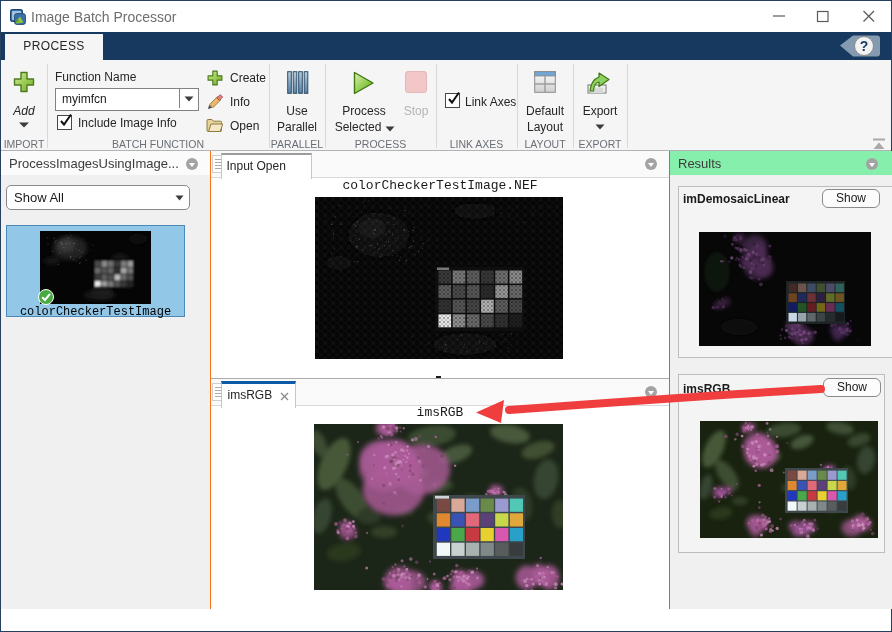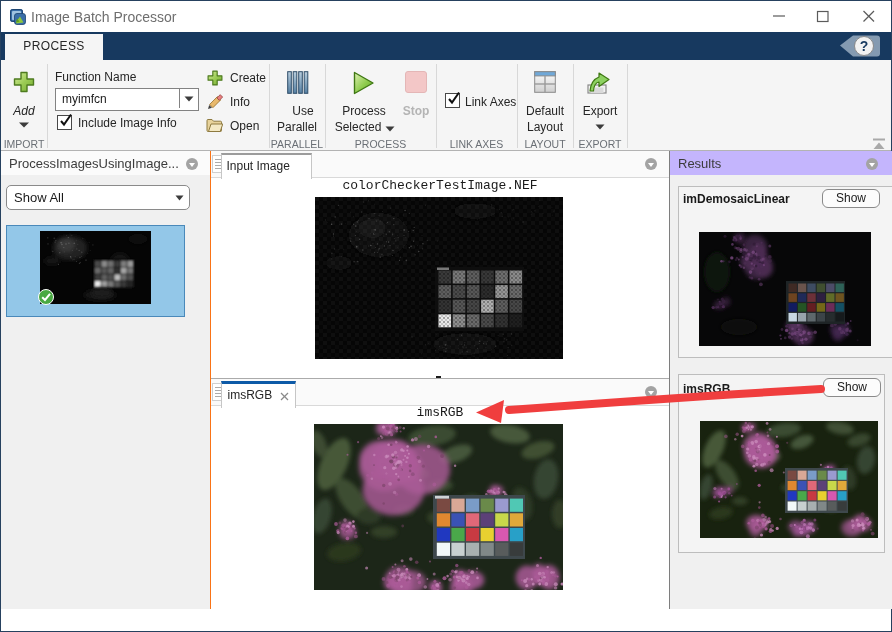--- a/index.html
+++ b/index.html
@@ -107,20 +107,21 @@
       <svg class="abs" style="left:128px;top:7px" width="10" height="6">
           <polygon points="0.5,0.5 9.5,0.5 5,5.5" fill="#3c3c3c"></polygon>
         </svg>
     </div>
     <div class="abs" style="left:56px;top:55px;width:13px;height:13px;background:#fff;border:1.5px solid #474747;">
       <svg class="abs" style="left:0.5px;top:-3px" width="14" height="15" viewBox="0 0 14 15">
           <path d="M2 8 L5 11.5 L12 1.5" fill="none" stroke="#111" stroke-width="2"></path>
         </svg>
     </div>
     <div class="tbtxt" style="left:77px;top:56px;text-align:left;">Include Image Info</div>
+    <div class="seclabel" style="left:46px;width:222px;">BATCH FUNCTION</div>
 
     <svg class="abs" style="left:206px;top:10px" width="16" height="16" viewBox="0 0 22 22">
       <path d="M8 1.5 h6 v6.5 h6.5 v6 h-6.5 v6.5 h-6 v-6.5 h-6.5 v-6 h6.5 z" fill="url(#gp)" stroke="#4e7b1f" stroke-width="1.6" stroke-linejoin="round"></path>
     </svg>
     <div class="tbtxt" style="left:229px;top:11px;text-align:left;">Create</div>
     <svg class="abs" style="left:206px;top:34px" width="16" height="16" viewBox="0 0 16 16">
       <polygon points="1,15 2.2,11 5,13.8" fill="#3f3f3f"></polygon>
       <rect x="3.2" y="6.2" width="11" height="4.6" transform="rotate(-45 8 9)" fill="#e8b96d" stroke="#9a7430" stroke-width="0.8"></rect>
       <rect x="11" y="1" width="3.4" height="4.6" transform="rotate(45 12.5 3.5)" fill="#e87e7e" stroke="#9a4343" stroke-width="0.8"></rect>
     </svg>
@@ -136,42 +137,42 @@
           <linearGradient id="bb" x1="0" y1="0" x2="0" y2="1">
         <stop offset="0" stop-color="#b9cede"></stop>
             <stop offset="1" stop-color="#5580a3"></stop>
       </linearGradient>
         </defs>
       <rect x="0.7" y="0.7" width="3.6" height="21.6" fill="url(#bb)" stroke="#2e4d68" stroke-width="1"></rect>
       <rect x="6.2" y="0.7" width="3.6" height="21.6" fill="url(#bb)" stroke="#2e4d68" stroke-width="1"></rect>
       <rect x="11.7" y="0.7" width="3.6" height="21.6" fill="url(#bb)" stroke="#2e4d68" stroke-width="1"></rect>
       <rect x="17.2" y="0.7" width="3.6" height="21.6" fill="url(#bb)" stroke="#2e4d68" stroke-width="1"></rect>
     </svg>
-    <div class="tbtxt" style="left:268px;top:44px;width:56px;padding-left:6px;">Use</div>
+    <div class="tbtxt" style="left:268px;top:44px;width:56px;">Use</div>
     <div class="tbtxt" style="left:268px;top:60px;width:56px;">Parallel</div>
     <div class="seclabel" style="left:268px;width:56px;">PARALLEL</div>
 
     <svg class="abs" style="left:352px;top:11px" width="22" height="24" viewBox="0 0 22 24">
       <defs>
           <linearGradient id="gt" x1="0" y1="0" x2="1" y2="1">
         <stop offset="0" stop-color="#dff0b2"></stop>
             <stop offset="0.55" stop-color="#8fcc4e"></stop>
             <stop offset="1" stop-color="#63a526"></stop>
       </linearGradient>
         </defs>
       <path d="M1.5 1.5 L20 12 L1.5 22.5 Z" fill="url(#gt)" stroke="#3f7813" stroke-width="1.4" stroke-linejoin="round"></path>
     </svg>
     <div class="tbtxt" style="left:325px;top:44px;width:76px;">Process</div>
     <div class="tbtxt" style="left:319px;top:60px;width:76px;text-align:center;">Selected</div>
     <svg class="abs" style="left:384px;top:66px" width="10" height="6">
         <polygon points="0.5,0.5 9.5,0.5 5,5.5" fill="#3c3c3c"></polygon>
       </svg>
     <div class="seclabel" style="left:324px;width:111px;">PROCESS</div>
     <div class="abs" style="left:404px;top:11px;width:20px;height:20px;background:#f3c7c7;border:1px solid #e4b6b6;border-radius:3px;"></div>
-    <div class="tbtxt graytxt" style="left:394px;top:44px;width:42px;font-weight:bold;">Stop</div>
+    <div class="tbtxt graytxt" style="left:394px;top:44px;width:42px;">Stop</div>
 
     <div class="abs" style="left:444px;top:33px;width:13px;height:13px;background:#fff;border:1.5px solid #474747;">
       <svg class="abs" style="left:0.5px;top:-3px" width="14" height="15" viewBox="0 0 14 15">
           <path d="M2 8 L5 11.5 L12 1.5" fill="none" stroke="#111" stroke-width="2"></path>
         </svg>
     </div>
     <div class="tbtxt" style="left:464px;top:35px;text-align:left;">Link Axes</div>
     <div class="seclabel" style="left:435px;width:81px;">LINK AXES</div>
 
     <svg class="abs" style="left:533px;top:11px" width="22" height="22" viewBox="0 0 22 22">
@@ -310,38 +311,39 @@
 <rect x="74.5" y="50.1" width="5.7" height="5.9" fill="#555555"></rect>
 <rect x="81.0" y="50.1" width="5.7" height="5.9" fill="#383838"></rect>
 <rect x="87.5" y="50.1" width="5.7" height="5.9" fill="#242424"></rect>
 </g>
 <ellipse cx="62" cy="62" rx="11" ry="5" fill="#1e1e1e" filter="url(#lpb)"></ellipse>
 </svg>
         <svg class="abs" style="left:31px;top:63px" width="16" height="16" viewBox="0 0 16 16">
           <circle cx="8" cy="8" r="7.5" fill="#49a942" stroke="#fff" stroke-width="1"></circle>
           <path d="M4.2 8.2 L7 11 L12 4.8" fill="none" stroke="#fff" stroke-width="2"></path>
         </svg>
+        <div class="abs mono" style="left:0;top:79px;width:177px;text-align:center;font-size:12px;color:#000;">colorCheckerTestImage</div>
       </div>
     </div>
 
     <div class="abs" id="centerpanel">
 
       <div class="abs" style="left:0;top:0;width:458px;height:26px;background:#fafafa;border-bottom:1px solid #d9d9d9;">
         <div class="abs" style="left:1px;top:4px;width:10px;height:16px;background:#fff;border:1px solid #cfcfcf;">
           <svg width="10" height="16">
               <g stroke="#ababab" stroke-width="1">
                 <line x1="2" y1="3.5" x2="8" y2="3.5"></line>
                 <line x1="2" y1="6.5" x2="8" y2="6.5"></line>
                 <line x1="2" y1="9.5" x2="8" y2="9.5"></line>
                 <line x1="2" y1="12.5" x2="8" y2="12.5"></line>
               </g>
             </svg>
         </div>
         <div class="abs" style="left:9.5px;top:2px;width:89px;height:24px;background:#fff;border-top:2.5px solid #9c9c9c;border-left:1px solid #c6c6c6;border-right:1px solid #c6c6c6;">
-          <div class="abs" style="left:5px;top:4px;font-size:12px;color:#262626;">Input Image</div>
+          <div class="abs" style="left:5px;top:4px;font-size:12px;color:#262626;">Input Open</div>
         </div>
         <div class="collbtn" style="left:434px;top:7px;"></div>
       </div>
 
       <div class="abs mono" style="left:0;top:27px;width:458px;text-align:center;font-size:13px;color:#1a1a1a;">colorCheckerTestImage.NEF</div>
       <svg class="abs" style="left:104px;top:46px" width="248" height="162" viewBox="0 0 248 162">
 <rect width="248" height="162" fill="#060606"></rect>
 <defs>
             <filter id="nb" x="-40%" y="-40%" width="180%" height="180%">
               <feGaussianBlur stdDeviation="3"></feGaussianBlur>
@@ -1190,21 +1192,21 @@
 <rect x="152.0" y="118.7" width="13.2" height="13.2" fill="#a8b0b0"></rect>
 <rect x="166.6" y="118.7" width="13.2" height="13.2" fill="#808888"></rect>
 <rect x="181.2" y="118.7" width="13.2" height="13.2" fill="#585c5c"></rect>
 <rect x="195.8" y="118.7" width="13.2" height="13.2" fill="#383c3c"></rect>
 <rect x="121" y="71.8" width="14" height="2.8" fill="#cfd4d6"></rect>
 </g>
 </svg>
     </div>
 
     <div class="abs" id="rightpanel">
-      <div class="abs" style="left:0;top:0;width:222px;height:24px;background:#c4b5fd;">
+      <div class="abs" style="left:0;top:0;width:222px;height:24px;background:#86efac;">
         <div class="abs panel-hdr-text" style="left:8px;top:5px;">Results</div>
         <div class="collbtn" style="left:196px;top:7px;"></div>
       </div>
 
       <div class="abs" style="left:8px;top:35px;width:205px;height:170px;background:#f4f4f4;border:1px solid #bdbdbd;padding-left:33px;">
         <div class="abs" style="left:4px;top:5px;font-size:12px;font-weight:bold;color:#1a1a1a;">imDemosaicLinear</div>
         <div class="abs" style="left:143px;top:2px;width:56px;height:17px;background:#fcfcfc;border:1px solid #8a8a8a;border-radius:6px;text-align:center;font-size:12px;color:#1a1a1a;line-height:17px;">Show</div>
         <svg class="abs" style="left:20px;top:45px" width="172" height="114" viewBox="0 0 172 114">
 <rect width="172" height="114" fill="#070708"></rect>
 <defs>

